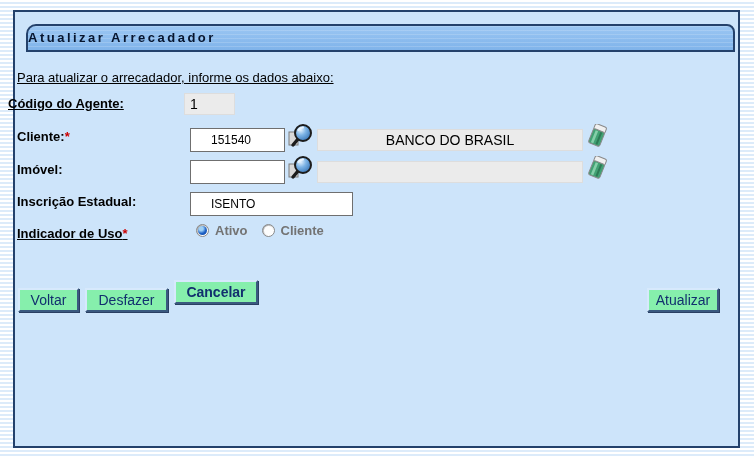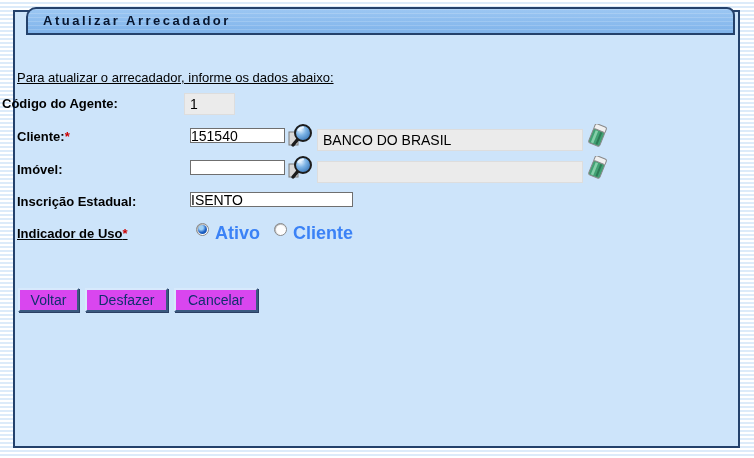--- a/index.html
+++ b/index.html
@@ -9,99 +9,99 @@
     background:repeating-linear-gradient(180deg,#ffffff 0px,#ffffff 2px,#dcebfa 2px,#dcebfa 4px);
     position:relative;
   }
   #stage{position:absolute;left:0;top:0;width:754px;height:458px;}
 
   .panel{
     position:absolute;left:13px;top:10px;width:727px;height:438px;
     box-sizing:border-box;border:2px solid #24416b;background:#cde4fa;
   }
   .titlebar{
-    position:absolute;left:26px;top:7px;width:709px;height:28px;
+    position:absolute;left:26px;top:24px;width:709px;height:28px;
     box-sizing:border-box;border:2px solid #24416b;
     border-radius:10px 8px 0 0;
     background:
       repeating-linear-gradient(180deg,rgba(255,255,255,0.16) 0 1px,rgba(0,0,0,0) 1px 4px),
       linear-gradient(#9cc7f3,#7fb3ea);
     color:#07152e;font-size:13px;font-weight:bold;letter-spacing:2.5px;
-    line-height:24px;padding-left:15px;
+    line-height:24px;
   }
   .instruction{position:absolute;left:17px;top:70px;font-size:13px;color:#000;text-decoration:underline;}
   .flabel{position:absolute;font-size:13px;font-weight:bold;color:#000;}
   .req{color:#cc0000;font-weight:bold;}
   .txt{
-    position:absolute;box-sizing:border-box;height:15px;
+    position:absolute;box-sizing:border-box;height:24px;
     border:1px solid #6f6f6f;background:#fff;
-    font-family:"Liberation Sans",sans-serif;font-size:14px;color:#000;
-    padding:2px 0;outline:none;
+    font-family:"Liberation Sans",sans-serif;font-size:12px;color:#000;
+    padding:2px 20px;outline:none;
   }
   .ro{
     position:absolute;box-sizing:border-box;height:22px;
     background:#ebebeb;border:1px solid #ddd;
     font-size:14px;color:#000;line-height:20px;padding:0 5px;
     overflow:hidden;white-space:nowrap;
   }
   .icon{position:absolute;cursor:pointer;}
-  .radiogroup{position:absolute;left:196px;top:223px;display:flex;align-items:flex-start;font-size:18px;font-weight:bold;color:#3b82f6;}
+  .radiogroup{position:absolute;left:196px;top:223px;display:flex;align-items:center;font-size:13px;font-weight:bold;color:#737373;}
   .radio{
     display:inline-block;width:13px;height:13px;border-radius:50%;
     background:linear-gradient(135deg,#9a9a9a,#ffffff 70%);
     border:1px solid #8a8a8a;box-sizing:border-box;position:relative;cursor:pointer;
   }
   .radio .inner{
     position:absolute;left:1px;top:1px;width:9px;height:9px;border-radius:50%;background:#fdfdfd;
   }
   .radio.checked .inner{
     background:radial-gradient(circle at 35% 30%,#9fd0f5 0 2px,#1f63c8 55%,#0b3f96 100%);
   }
   .radio-label{margin:0 14px 0 6px;}
   .reqnote{position:absolute;left:297px;top:260px;font-size:13px;color:#000;}
   .btn{
     position:absolute;height:24px;box-sizing:border-box;
-    background:#d946ef;color:#122f6e;
+    background:#86efac;color:#122f6e;
     border:2px solid;border-color:#d7e9fc #3a597f #3a597f #d7e9fc;
     box-shadow:1px 1px 0 #2a3f63;
     font-family:"Liberation Sans",sans-serif;font-size:14px;
     text-align:center;line-height:20px;cursor:pointer;padding:0;
   }
 </style>
 </head>
 <body>
 
 <div id="stage">
   <div class="panel"></div>
 
   <div class="titlebar">Atualizar Arrecadador</div>
 
   <div class="instruction">Para atualizar o arrecadador, informe os dados abaixo:</div>
 
-  <div class="flabel" style="left:2px;top:96px;">Código do Agente:</div>
+  <div class="flabel" style="left:8px;top:96px;text-decoration:underline;">Código do Agente:</div>
   <div class="ro" style="left:184px;top:93px;width:51px;">1</div>
 
   <div class="flabel" style="left:17px;top:129px;"><span>Cliente:</span><span class="req">*</span></div>
   <input class="txt" style="left: 190px; top: 128px; width: 95px;" value="151540">
   <span class="icon" style="left:287px;top:123px;">
     <svg width="26" height="27" viewBox="0 0 26 27">
       <defs>
         <radialGradient id="lens1" cx="35%" cy="30%" r="75%">
           <stop offset="0%" stop-color="#e8f4ff"></stop>
             <stop offset="45%" stop-color="#7db4e6"></stop>
             <stop offset="100%" stop-color="#3a77b8"></stop>
         </radialGradient>
       </defs>
       <rect x="2" y="9" width="9" height="13" fill="#d8d8d8" stroke="#7a7a7a"></rect>
       <line x1="11" y1="16" x2="6" y2="22" stroke="#1c1c1c" stroke-width="3.4" stroke-linecap="round"></line>
       <circle cx="16" cy="10" r="8" fill="url(#lens1)" stroke="#1c1c1c" stroke-width="2"></circle>
       <path d="M11.5 7 A6 6 0 0 1 16 4.5" stroke="#eaf5ff" stroke-width="2" fill="none" stroke-linecap="round"></path>
     </svg>
   </span>
-  <div class="ro" style="left:317px;top:129px;width:266px;">BANCO DO BRASIL</div>
+  <div class="ro" style="left:317px;top:129px;width:266px;text-align:center;">BANCO DO BRASIL</div>
   <span class="icon" style="left:586px;top:124px;">
     <svg width="23" height="23" viewBox="0 0 23 23">
       <g transform="rotate(22 11 11)">
         <rect x="5.5" y="0.5" width="12" height="7" rx="2" fill="#f0f0f0" stroke="#8a8a8a"></rect>
         <rect x="5.5" y="6" width="12" height="15" rx="2" fill="#41a173" stroke="#8a8a8a"></rect>
         <rect x="8" y="7" width="2.6" height="13" fill="#84cfa9"></rect>
         <rect x="13" y="7" width="2" height="13" fill="#2c7a55"></rect>
       </g>
     </svg>
   </span>
@@ -146,14 +146,15 @@
     <span class="radio-label">Ativo</span>
     <span class="radio">
         <span class="inner"></span>
       </span>
     <span class="radio-label">Cliente</span>
   </div>
 
 
   <button class="btn" style="left:18px;top:288px;width:61px;">Voltar</button>
   <button class="btn" style="left:85px;top:288px;width:83px;">Desfazer</button>
-  <button class="btn" style="left:174px;top:288px;width:84px;">Cancelar</button>
+  <button class="btn" style="left:174px;top:280px;width:84px;font-weight:bold;">Cancelar</button>
+  <button class="btn" style="left:647px;top:288px;width:72px;">Atualizar</button>
 </div>
 
 </body></html>

